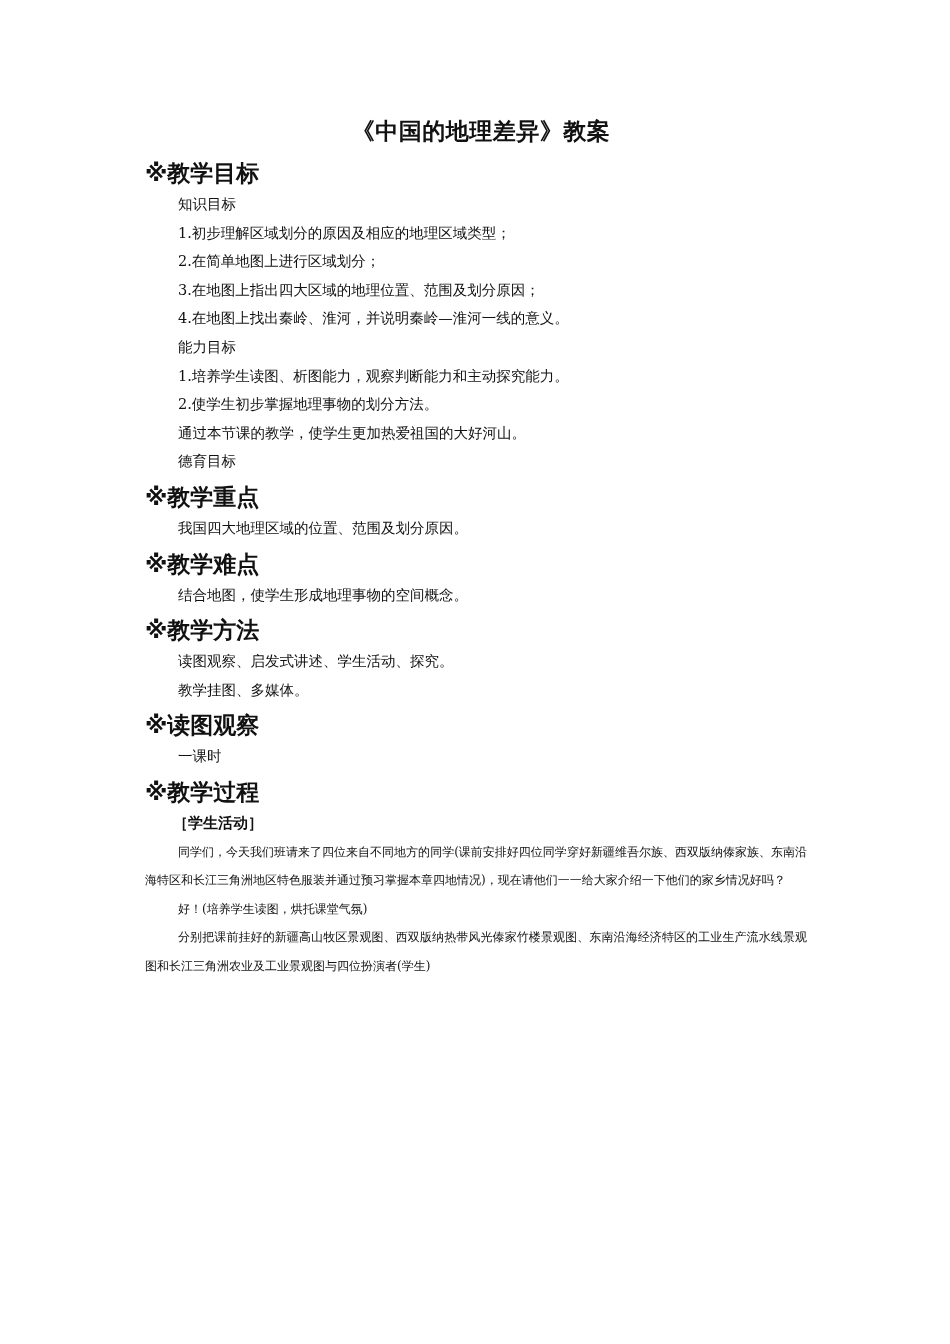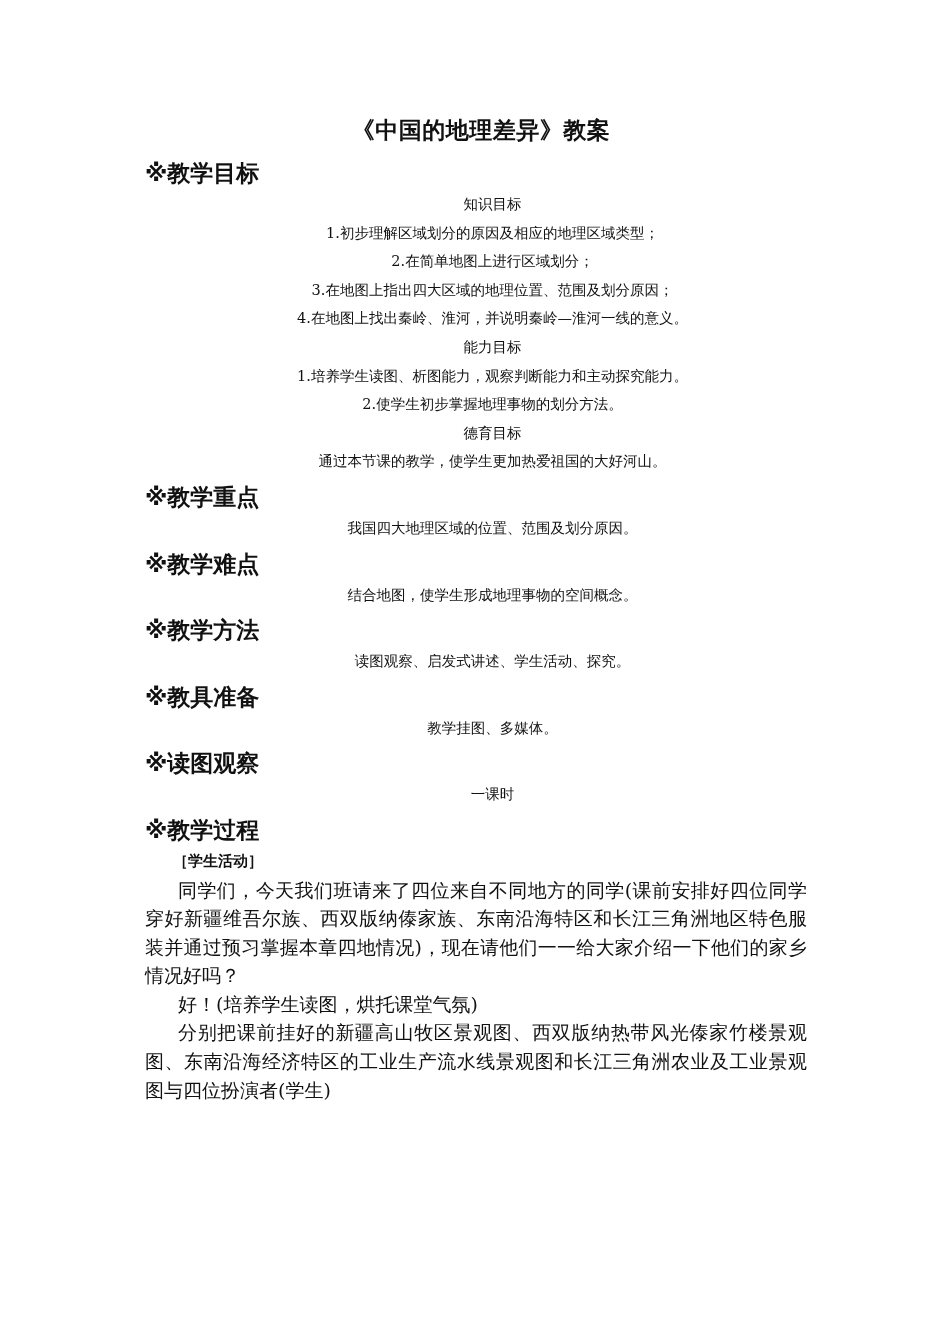--- a/index.html
+++ b/index.html
@@ -1,64 +1,62 @@
 <!DOCTYPE html>
 <html><head>
   <meta charset="utf-8">
   <style>
     html, body { margin: 0; padding: 0; background: #ffffff; }
     body { width: 950px; height: 1344px; position: relative; overflow: hidden; color: #111; }
     .page { position: absolute; left: 145px; top: 112px; width: 662px; }
     .title {
-      font-family: Liberation Mono, monospace;
+      font-family: Liberation Serif, serif;
       font-weight: bold; font-size: 23px; text-align: center;
       height: 40px; line-height: 40px; margin-left: 10px; letter-spacing: 0.5px;
     }
     .h {
       font-family: "DejaVu Sans", sans-serif;
       font-weight: bold; font-size: 23px;
       height: 34px; line-height: 34px; margin-top: 4px;
     }
     .p {
       font-family: "DejaVu Serif", serif;
       font-size: 14.5px; line-height: 28.6px;
       text-indent: 33px;
-      text-align: center;
     }
     .sub { font-family: "DejaVu Sans", sans-serif; font-weight: bold; font-size: 15px; text-indent: 28px; line-height: 28.6px; }
-    .para { font-family: "DejaVu Serif", serif; font-size: 19px; line-height: 28.6px; text-indent: 33px; text-align: justify; }
+    .para { font-family: "DejaVu Serif", serif; font-size: 12px; line-height: 28.6px; text-indent: 33px; text-align: justify; }
   </style>
 </head>
 <body>
 
 <div class="page">
   <div class="title">《中国的地理差异》教案</div>
 
   <div class="h">※教学目标</div>
   <div class="p">知识目标</div>
   <div class="p">1.初步理解区域划分的原因及相应的地理区域类型；</div>
   <div class="p">2.在简单地图上进行区域划分；</div>
   <div class="p">3.在地图上指出四大区域的地理位置、范围及划分原因；</div>
   <div class="p">4.在地图上找出秦岭、淮河，并说明秦岭—淮河一线的意义。</div>
   <div class="p">能力目标</div>
   <div class="p">1.培养学生读图、析图能力，观察判断能力和主动探究能力。</div>
   <div class="p">2.使学生初步掌握地理事物的划分方法。</div>
+  <div class="p">通过本节课的教学，使学生更加热爱祖国的大好河山。</div>
   <div class="p">德育目标</div>
-  <div class="p">通过本节课的教学，使学生更加热爱祖国的大好河山。</div>
 
   <div class="h">※教学重点</div>
   <div class="p">我国四大地理区域的位置、范围及划分原因。</div>
 
   <div class="h">※教学难点</div>
   <div class="p">结合地图，使学生形成地理事物的空间概念。</div>
 
   <div class="h">※教学方法</div>
   <div class="p">读图观察、启发式讲述、学生活动、探究。</div>
 
-  <div class="h">※教具准备</div>
   <div class="p">教学挂图、多媒体。</div>
 
   <div class="h">※读图观察</div>
   <div class="p">一课时</div>
 
   <div class="h">※教学过程</div>
   <div class="sub">［学生活动］</div>
   <div class="para">同学们，今天我们班请来了四位来自不同地方的同学(课前安排好四位同学穿好新疆维吾尔族、西双版纳傣家族、东南沿海特区和长江三角洲地区特色服装并通过预习掌握本章四地情况)，现在请他们一一给大家介绍一下他们的家乡情况好吗？</div>
   <div class="para">好！(培养学生读图，烘托课堂气氛)</div>
   <div class="para">分别把课前挂好的新疆高山牧区景观图、西双版纳热带风光傣家竹楼景观图、东南沿海经济特区的工业生产流水线景观图和长江三角洲农业及工业景观图与四位扮演者(学生)</div>

